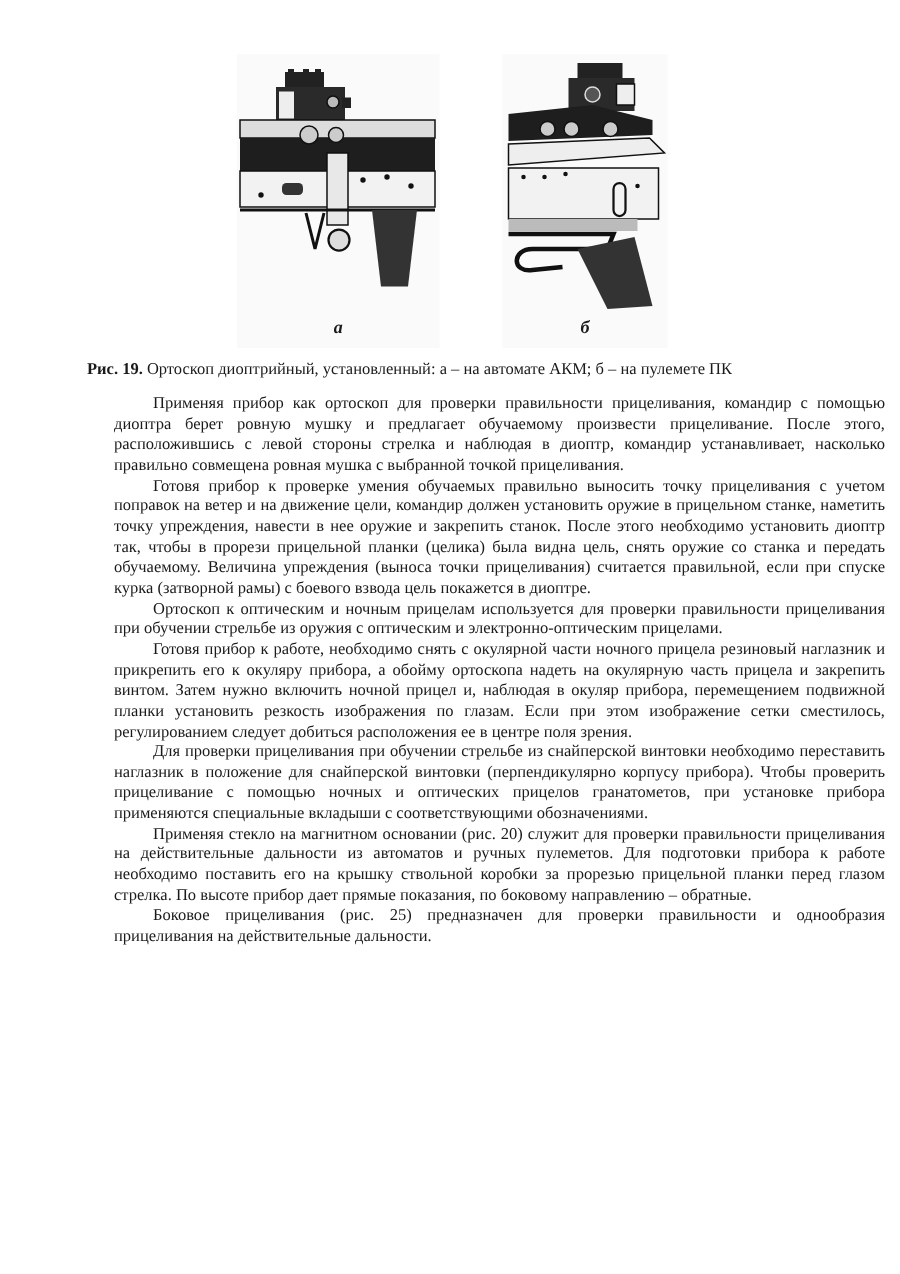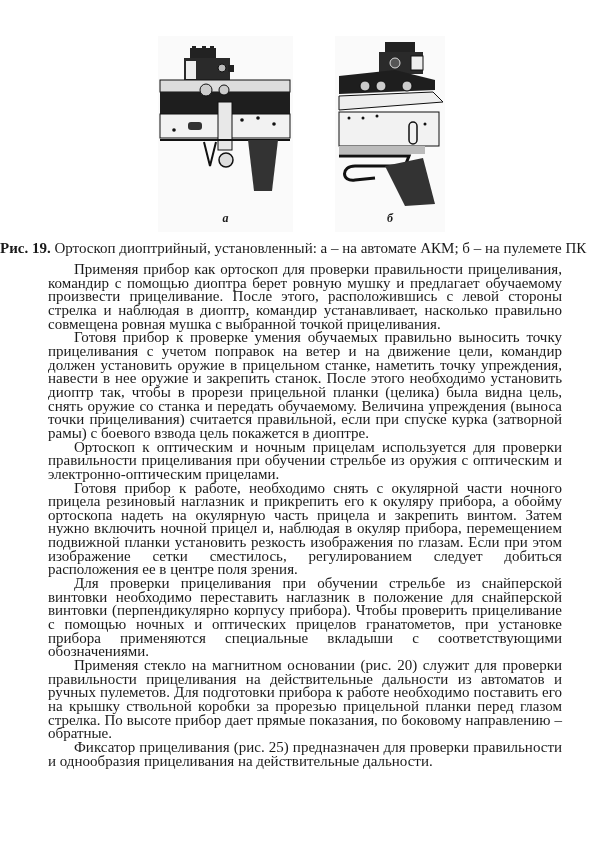--- a/index.html
+++ b/index.html
@@ -6,24 +6,24 @@
   body { width: 600px; height: 849px; position: relative; overflow: hidden;
          font-family: "Liberation Serif", "DejaVu Serif", serif; color: #1a1a1a; }
   .figure { position: absolute; left: 150px; top: 36px; width: 330px; height: 196px; }
   .panel { position: absolute; top: 0; height: 196px; background: #fafafa; }
   .panel-a { left: 8px; width: 135px; }
   .panel-b { left: 185px; width: 110px; }
   .panel svg { position: absolute; left: 0; top: 0; }
   .panel-label { position: absolute; bottom: 6px; width: 100%; text-align: center;
                  font-style: italic; font-weight: bold; font-size: 12px; }
   .caption { position: absolute; left: 0; width: 546px; top: 240px; text-align: center;
-             font-size: 15px; white-space: nowrap; }
+             font-size: 11px; white-space: nowrap; }
   .caption b { font-weight: bold; }
-  .body-text { position: absolute; left: 48px; top: 263px; width: 514px;
-               font-size: 15px; line-height: 13.65px; text-align: justify; }
+  .body-text { position: absolute; left: 76px; top: 263px; width: 514px;
+               font-size: 11px; line-height: 13.65px; text-align: justify; }
   .body-text p { margin: 0; text-indent: 26px; }
   .body-text p b { font-weight: normal; }
 </style>
 </head>
 <body>
 
 <div class="figure">
   <div class="panel panel-a">
     <svg width="135" height="170" viewBox="0 0 135 170">
 
@@ -82,14 +82,14 @@
 
 <div class="caption"><b>Рис. 19.</b><span> Ортоскоп диоптрийный, установленный: а – на автомате АКМ; б – на пулемете ПК</span></div>
 
 <div class="body-text">
   <p><b></b><span>Применяя прибор как ортоскоп для проверки правильности прицеливания, командир с помощью диоптра берет ровную мушку и предлагает обучаемому произвести прицеливание. После этого, расположившись с левой стороны стрелка и наблюдая в диоптр, командир устанавливает, насколько правильно совмещена ровная мушка с выбранной точкой прицеливания.</span></p>
   <p><b></b><span>Готовя прибор к проверке умения обучаемых правильно выносить точку прицеливания с учетом поправок на ветер и на движение цели, командир должен установить оружие в прицельном станке, наметить точку упреждения, навести в нее оружие и закрепить станок. После этого необходимо установить диоптр так, чтобы в прорези прицельной планки (целика) была видна цель, снять оружие со станка и передать обучаемому. Величина упреждения (выноса точки прицеливания) считается правильной, если при спуске курка (затворной рамы) с боевого взвода цель покажется в диоптре.</span></p>
   <p><b>Ортоскоп к оптическим и ночным прицелам</b><span> используется для проверки правильности прицеливания при обучении стрельбе из оружия с оптическим и электронно-оптическим прицелами.</span></p>
   <p><b></b><span>Готовя прибор к работе, необходимо снять с окулярной части ночного прицела резиновый наглазник и прикрепить его к окуляру прибора, а обойму ортоскопа надеть на окулярную часть прицела и закрепить винтом. Затем нужно включить ночной прицел и, наблюдая в окуляр прибора, перемещением подвижной планки установить резкость изображения по глазам. Если при этом изображение сетки сместилось, регулированием следует добиться расположения ее в центре поля зрения.</span></p>
   <p><b></b><span>Для проверки прицеливания при обучении стрельбе из снайперской винтовки необходимо переставить наглазник в положение для снайперской винтовки (перпендикулярно корпусу прибора). Чтобы проверить прицеливание с помощью ночных и оптических прицелов гранатометов, при установке прибора применяются специальные вкладыши с соответствующими обозначениями.</span></p>
   <p><b>Применяя стекло на магнитном основании</b><span> (рис. 20) служит для проверки правильности прицеливания на действительные дальности из автоматов и ручных пулеметов. Для подготовки прибора к работе необходимо поставить его на крышку ствольной коробки за прорезью прицельной планки перед глазом стрелка. По высоте прибор дает прямые показания, по боковому направлению – обратные.</span></p>
-  <p><b>Фиксатор прицеливания</b><span> (рис. 25) предназначен для проверки правильности и однообразия прицеливания на действительные дальности.</span></p>
+  <p><b>Боковое прицеливания</b><span> (рис. 25) предназначен для проверки правильности и однообразия прицеливания на действительные дальности.</span></p>
 </div>
 
 </body></html>

